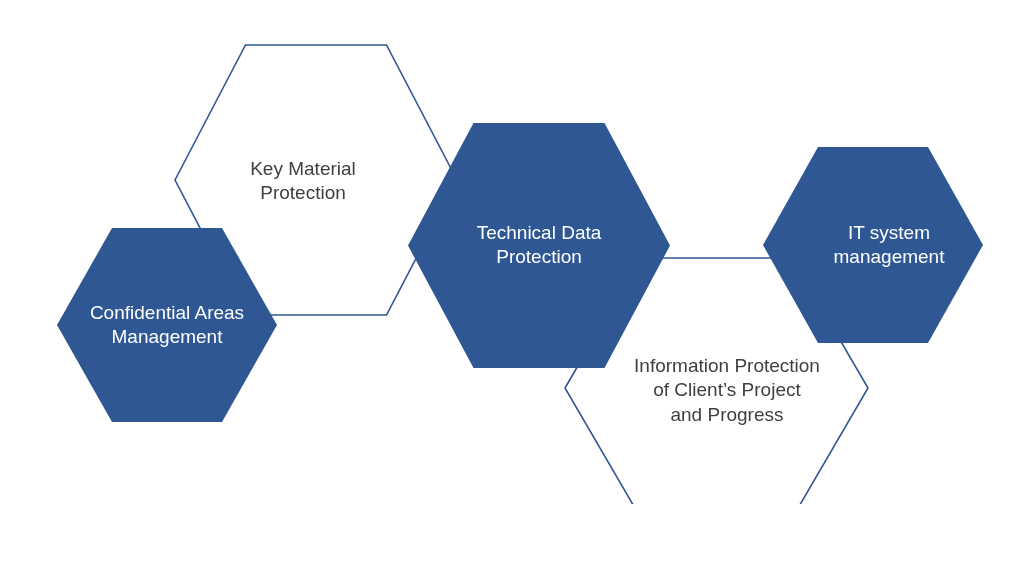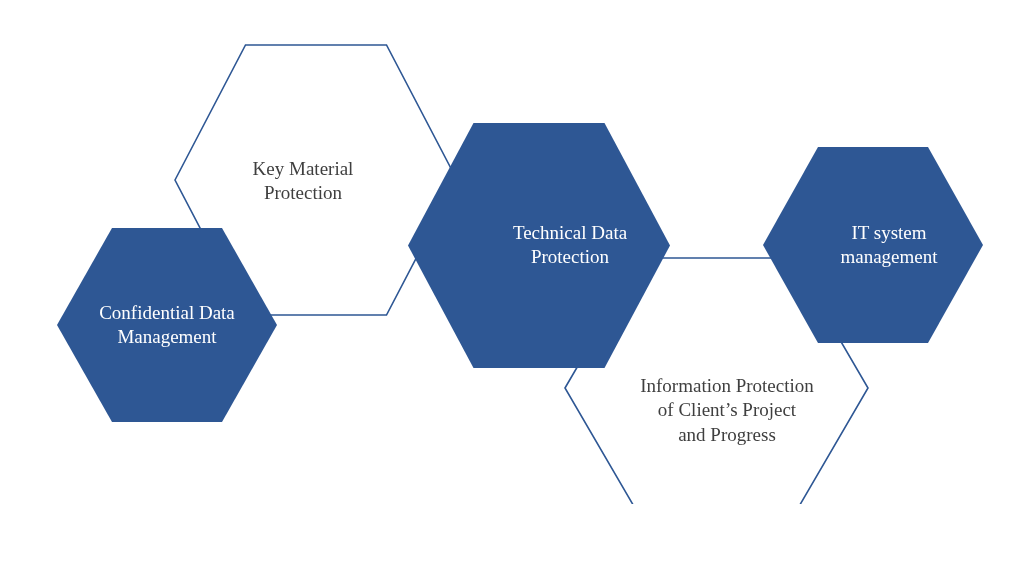--- a/index.html
+++ b/index.html
@@ -6,21 +6,21 @@
     margin: 0;
     padding: 0;
     background: #ffffff;
   }
   .canvas {
     position: relative;
     width: 1036px;
     height: 504px;
     background: #ffffff;
     overflow: hidden;
-    font-family: Liberation Serif, serif;
+    font-family: Liberation Sans, sans-serif;
   }
   .layer {
     position: absolute;
     left: 0;
     top: 0;
   }
   .hex-label {
     position: absolute;
     transform: translate(-50%, -50%);
     text-align: center;
@@ -46,26 +46,26 @@
     <polygon points="57,325 112,228 222,228 277,325 222,422 112,422" stroke="none" fill="#2E5794"></polygon>
 
     <polygon points="408,245.5 473.5,123 604.5,123 670,245.5 604.5,368 473.5,368" stroke="none" fill="#2E5794"></polygon>
 
     <polygon points="763,245 818,147 928,147 983,245 928,343 818,343" stroke="none" fill="#2E5794"></polygon>
   </svg>
 
   <div class="hex-label dark" style="left:303px; top:181px;">Key Material
 Protection</div>
 
-  <div class="hex-label light" style="left:167px; top:325px;">Confidential Data
+  <div class="hex-label light" style="left:167px; top:325px;">Confidential Areas
 Management</div>
 
-  <div class="hex-label light" style="left:539px; top:245px;margin-left:31px;">Technical Data
+  <div class="hex-label light" style="left:539px; top:245px;">Technical Data
 Protection</div>
 
   <div class="hex-label light" style="left:889px; top:245px;">IT system
 management</div>
 
-  <div class="hex-label dark" style="left:727px; top:410px;">Information Protection
+  <div class="hex-label dark" style="left:727px; top:390px;">Information Protection
 of Client’s Project
 and Progress</div>
 
 </div>
 
 </body></html>

